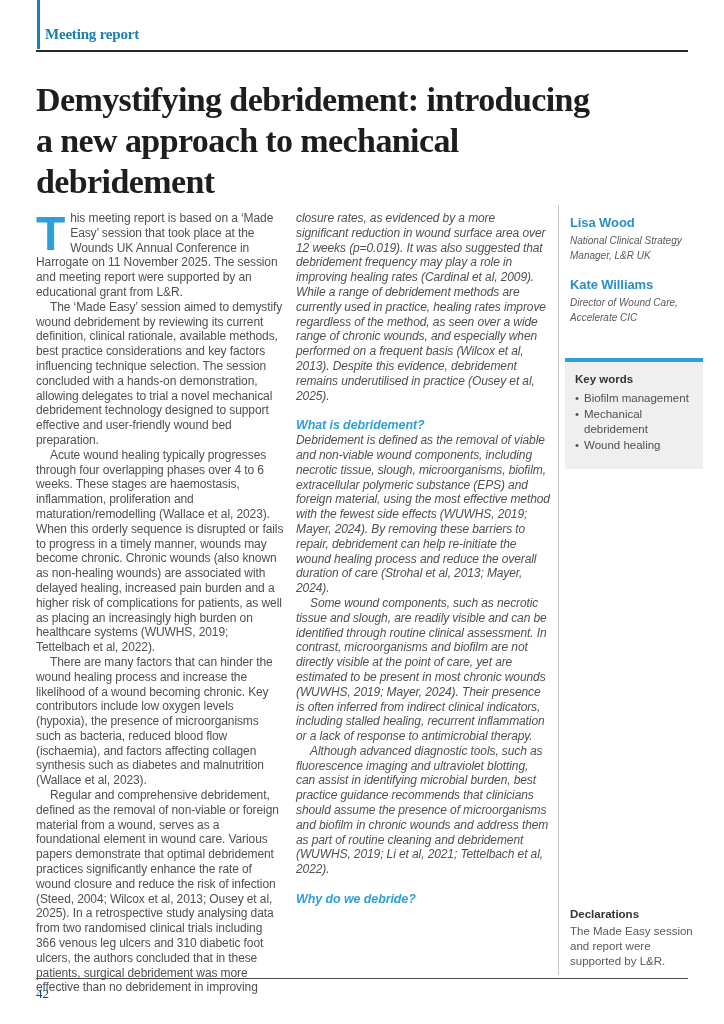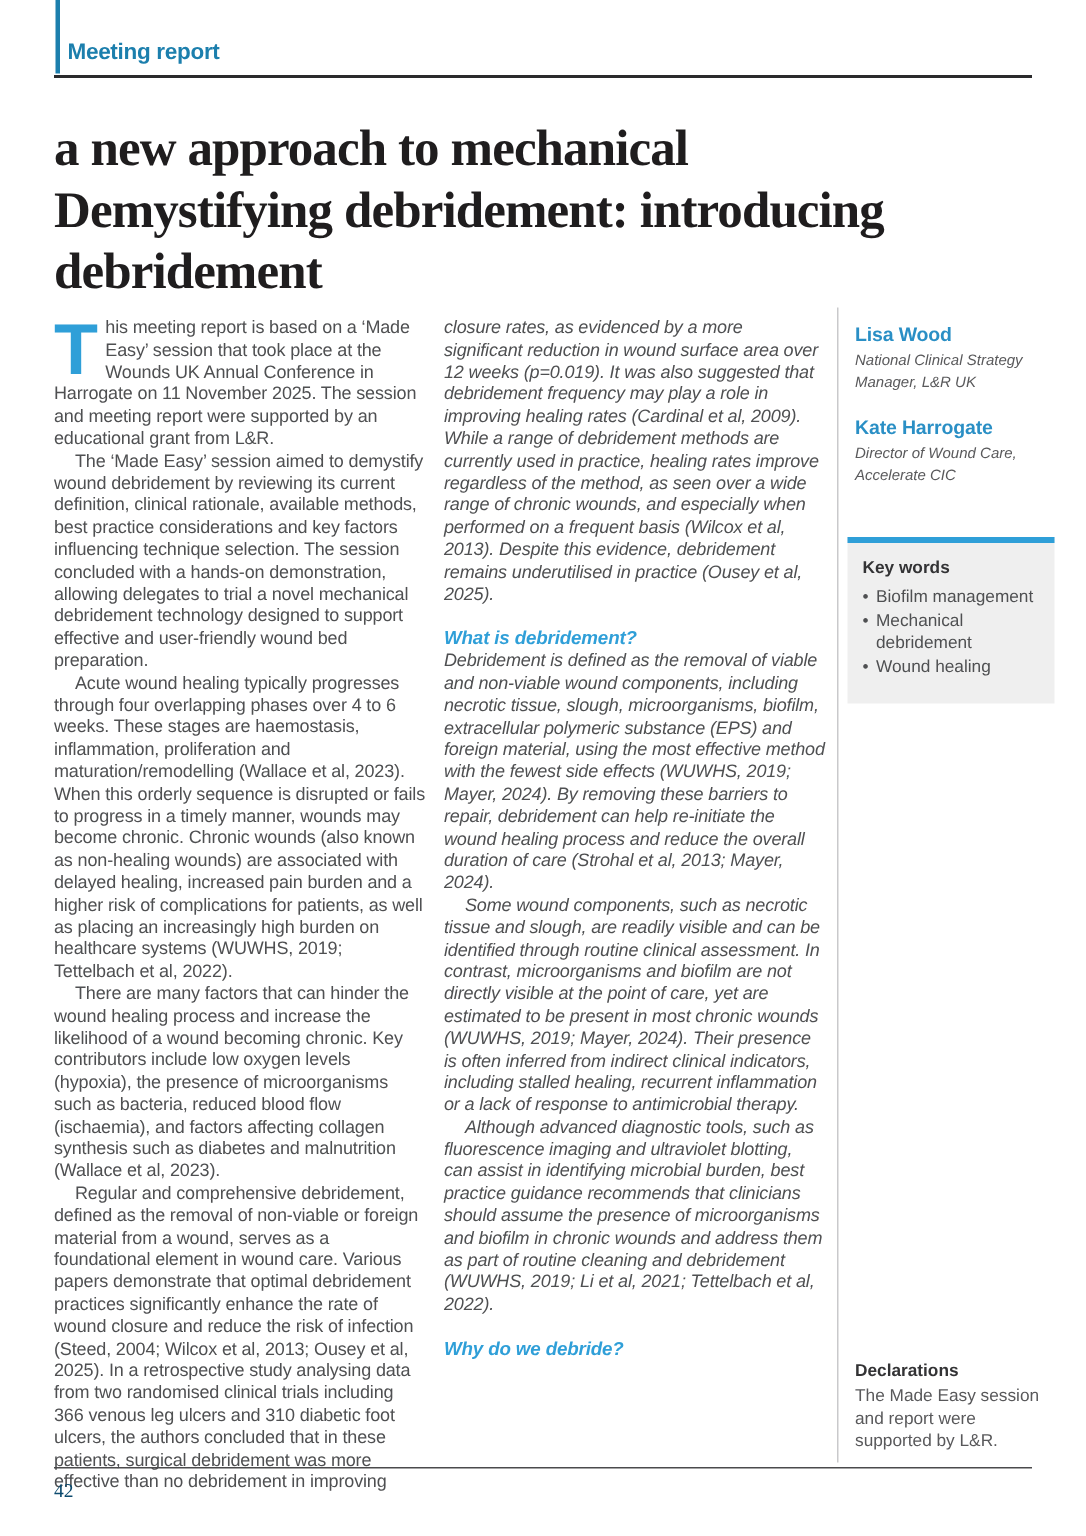--- a/index.html
+++ b/index.html
@@ -9,21 +9,21 @@
     width:724px; height:1024px;
     background:#ffffff;
     font-family:"Liberation Sans", sans-serif;
     overflow:hidden;
     margin:0 auto;
   }
   
   .top-vline { position:absolute; left:37px; top:0; width:3px; height:49px; background:#1c7fad; }
   .section-label {
     position:absolute; left:45px; top:26px;
-    font-family:Liberation Sans, sans-serif; font-weight:bold;
+    font-family:Liberation Serif, serif; font-weight:bold;
     font-size:15px; color:#1c7fad; letter-spacing:-0.2px;
   }
   .header-rule { position:absolute; left:36px; top:50px; width:652px; height:2px; background:#2a2a2c; }
   
   .title {
     position:absolute; left:36px; top:79px; width:670px;
     font-family:"Liberation Serif", serif; font-weight:bold;
     font-size:34px; line-height:41px; color:#1f1d1e; letter-spacing:-0.6px;
   }
   
@@ -76,22 +76,22 @@
 </head>
 <body>
 
 <div class="page">
 
   <div class="top-vline"></div>
   <div class="section-label">Meeting report</div>
   <div class="header-rule"></div>
 
   <h1 class="title">
+    <div>Demystifying debridement: introducing</div>
     <div>a new approach to mechanical</div>
-    <div>Demystifying debridement: introducing</div>
     <div>debridement</div>
   </h1>
 
   <div class="col col1">
     <p class="body-p"><span class="dropcap">T</span><span>his meeting report is based on a ‘Made Easy’ session that took place at the Wounds UK Annual Conference in Harrogate on 11 November 2025. The session and meeting report were supported by an educational grant from L&amp;R.</span></p>
     <p class="body-p indent">The ‘Made Easy’ session aimed to demystify wound debridement by reviewing its current definition, clinical rationale, available methods, best practice considerations and key factors influencing technique selection. The session concluded with a hands-on demonstration, allowing delegates to trial a novel mechanical debridement technology designed to support effective and user-friendly wound bed preparation.</p>
     <p class="body-p indent">Acute wound healing typically progresses through four overlapping phases over 4 to 6 weeks. These stages are haemostasis, inflammation, proliferation and maturation/remodelling (Wallace et al, 2023). When this orderly sequence is disrupted or fails to progress in a timely manner, wounds may become chronic. Chronic wounds (also known as non-healing wounds) are associated with delayed healing, increased pain burden and a higher risk of complications for patients, as well as placing an increasingly high burden on healthcare systems (WUWHS, 2019; Tettelbach et al, 2022).</p>
     <p class="body-p indent">There are many factors that can hinder the wound healing process and increase the likelihood of a wound becoming chronic. Key contributors include low oxygen levels (hypoxia), the presence of microorganisms such as bacteria, reduced blood flow (ischaemia), and factors affecting collagen synthesis such as diabetes and malnutrition (Wallace et al, 2023).</p>
     <p class="body-p indent">Regular and comprehensive debridement, defined as the removal of non-viable or foreign material from a wound, serves as a foundational element in wound care. Various papers demonstrate that optimal debridement practices significantly enhance the rate of wound closure and reduce the risk of infection (Steed, 2004; Wilcox et al, 2013; Ousey et al, 2025). In a retrospective study analysing data from two randomised clinical trials including 366 venous leg ulcers and 310 diabetic foot ulcers, the authors concluded that in these patients, surgical debridement was more effective than no debridement in improving</p>
   </div>
@@ -103,21 +103,21 @@
     <p class="body-p indent">Some wound components, such as necrotic tissue and slough, are readily visible and can be identified through routine clinical assessment. In contrast, microorganisms and biofilm are not directly visible at the point of care, yet are estimated to be present in most chronic wounds (WUWHS, 2019; Mayer, 2024). Their presence is often inferred from indirect clinical indicators, including stalled healing, recurrent inflammation or a lack of response to antimicrobial therapy.</p>
     <p class="body-p indent">Although advanced diagnostic tools, such as fluorescence imaging and ultraviolet blotting, can assist in identifying microbial burden, best practice guidance recommends that clinicians should assume the presence of microorganisms and biofilm in chronic wounds and address them as part of routine cleaning and debridement (WUWHS, 2019; Li et al, 2021; Tettelbach et al, 2022).</p>
     <h2 class="subhead">Why do we debride?</h2>
   </div>
 
   <div class="sidebar-sep"></div>
 
   <div class="sidebar-authors">
     <div class="author-name">Lisa Wood</div>
     <div class="author-role">National Clinical Strategy Manager, L&amp;R UK</div>
-    <div class="author-name">Kate Harrogate</div>
+    <div class="author-name">Kate Williams</div>
     <div class="author-role">Director of Wound Care, Accelerate CIC</div>
   </div>
 
   <div class="keywords-box">
     <div class="keywords-title">Key words</div>
     <div class="kw-item">
         <span class="kw-bullet">•</span>
         <span>Biofilm management</span>
       </div>
     <div class="kw-item">

